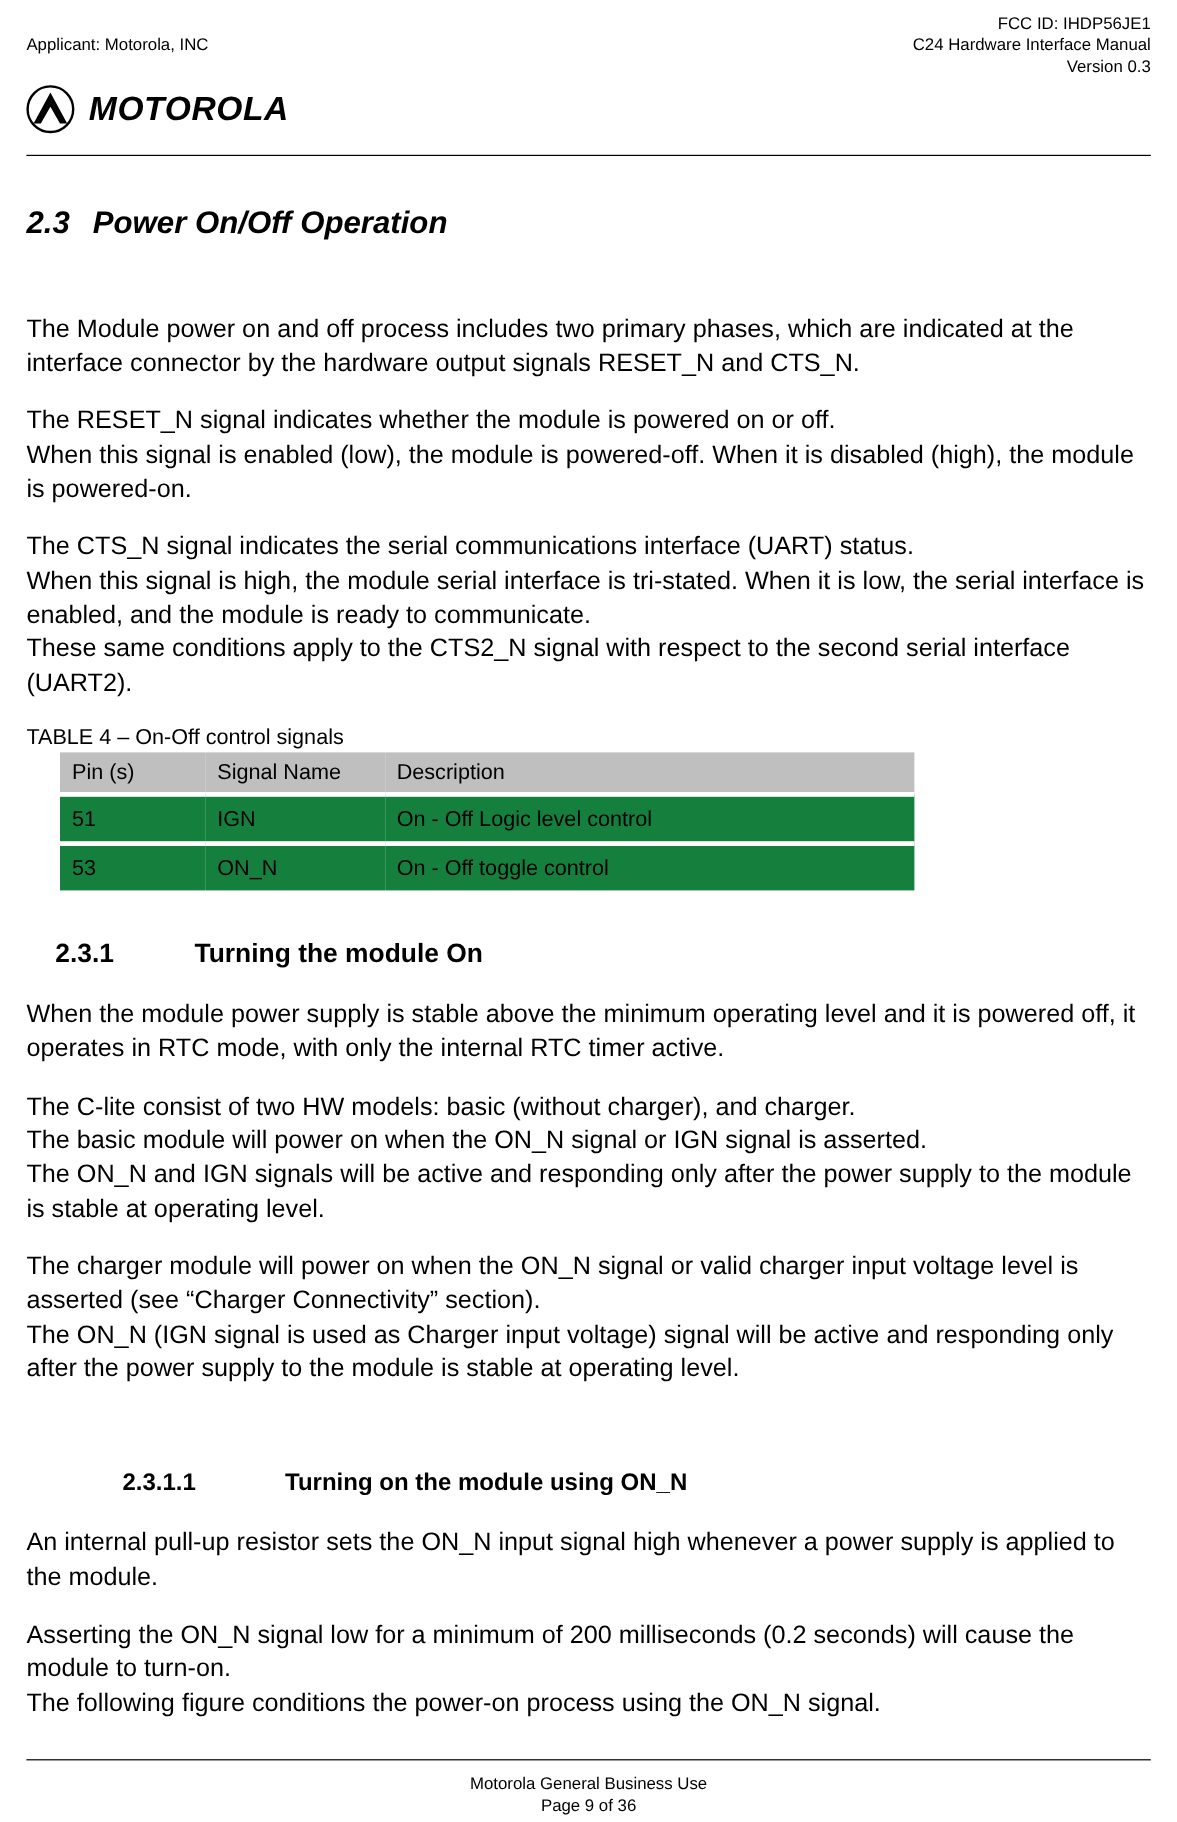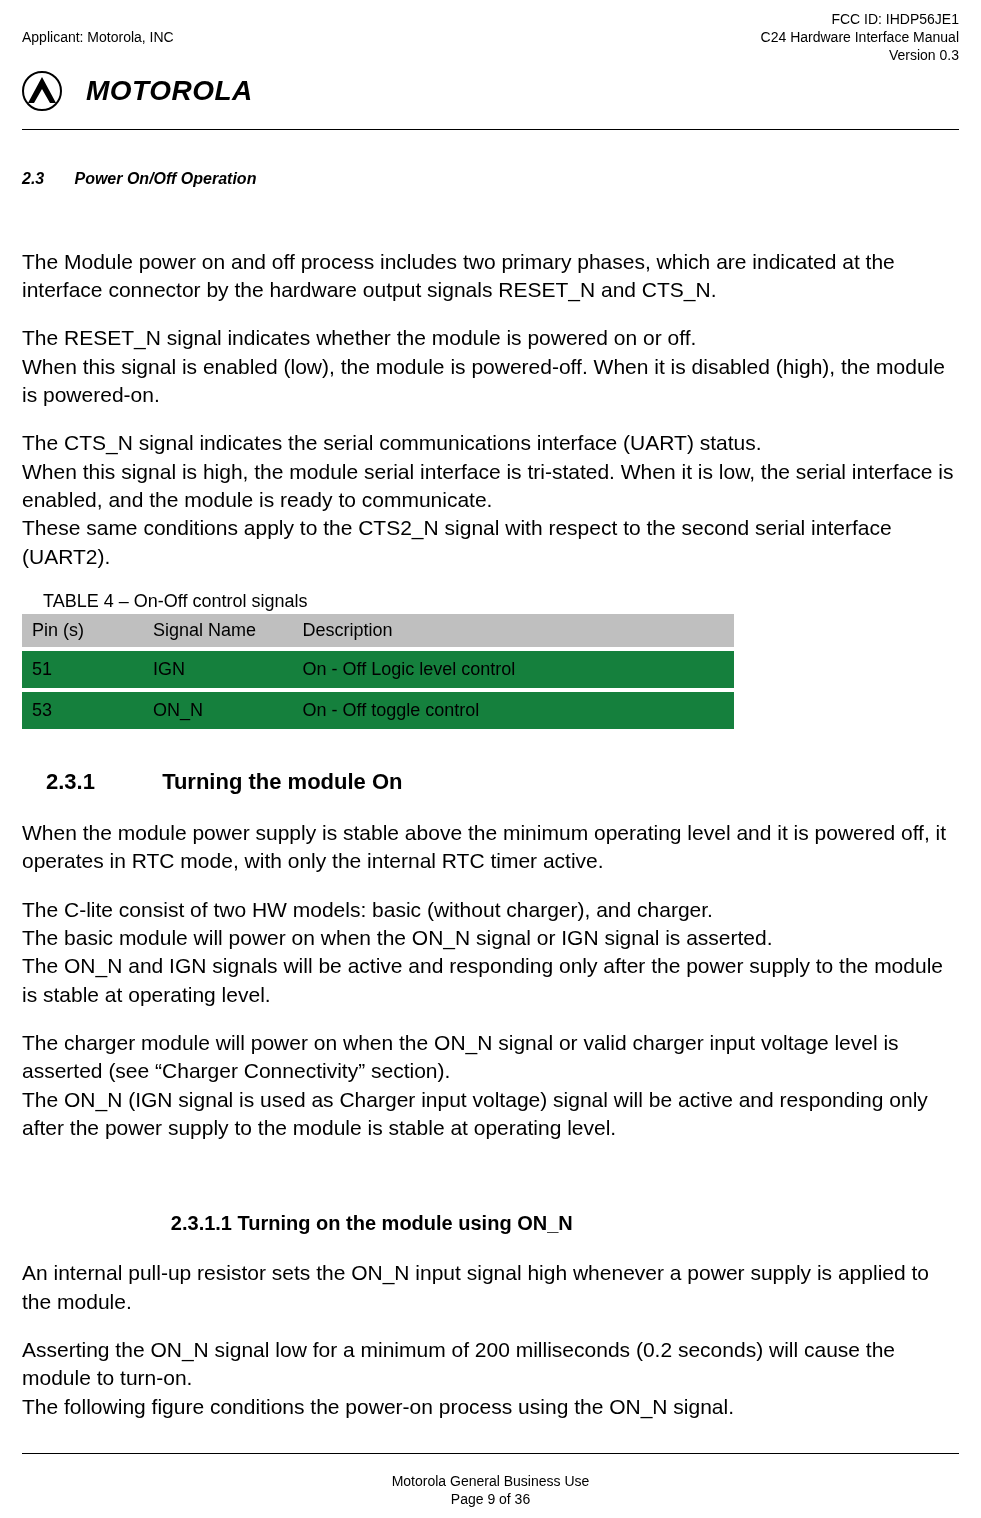--- a/index.html
+++ b/index.html
@@ -25,21 +25,21 @@
     font-size: 14px;
     line-height: 1.3;
     margin-bottom: 6px;
   }
   .top-right {
     text-align: right;
   }
   .logo-row {
     display: flex;
     align-items: center;
-    gap: 24px;
+    gap: 12px;
     margin-bottom: 14px;
   }
   .logo-mark {
     width: 40px;
     height: 40px;
     border: 2px solid #000;
     border-radius: 50%;
     position: relative;
     box-sizing: border-box;
     flex: 0 0 auto;
@@ -55,46 +55,46 @@
     border: none;
     border-top: 1px solid #000;
     margin: 4px 0 40px 0;
   }
   hr.rule-bottom {
     border: none;
     border-top: 1px solid #000;
     margin: 12px 0 4px 0;
   }
   h2.section {
-    font-size: 16px;
+    font-size: 26px;
     font-style: italic;
     font-weight: 700;
     margin: 0 0 60px 0;
   }
   h2.section .num {
     display: inline-block;
     width: 48px;
   }
   .body-text {
     font-size: 21px;
     line-height: 1.35;
   }
   .body-text p {
     margin: 0 0 20px 0;
   }
   .table-caption {
     font-size: 18px;
     margin-bottom: 2px;
-    margin-left: 21px;
   }
   table.sig-table {
     border-collapse: collapse;
     width: 76%;
     font-size: 18px;
     margin-bottom: 40px;
+    margin-left: 28px;
   }
   table.sig-table th {
     background: #bfbfbf;
     text-align: left;
     font-weight: 400;
     padding: 6px 10px;
   }
   table.sig-table td {
     background: #15803d;
     padding: 8px 10px;
@@ -119,21 +119,20 @@
   }
   h4.subsub {
     font-size: 20px;
     font-weight: 700;
     margin: 50px 0 24px 0;
     padding-left: 80px;
   }
   h4.subsub .num {
     display: inline-block;
     width: 130px;
-    text-align: right;
   }
   .footer {
     margin-top: auto;
     text-align: center;
     font-size: 14px;
     line-height: 1.3;
     padding-top: 6px;
   }
 </style>
 </head>

